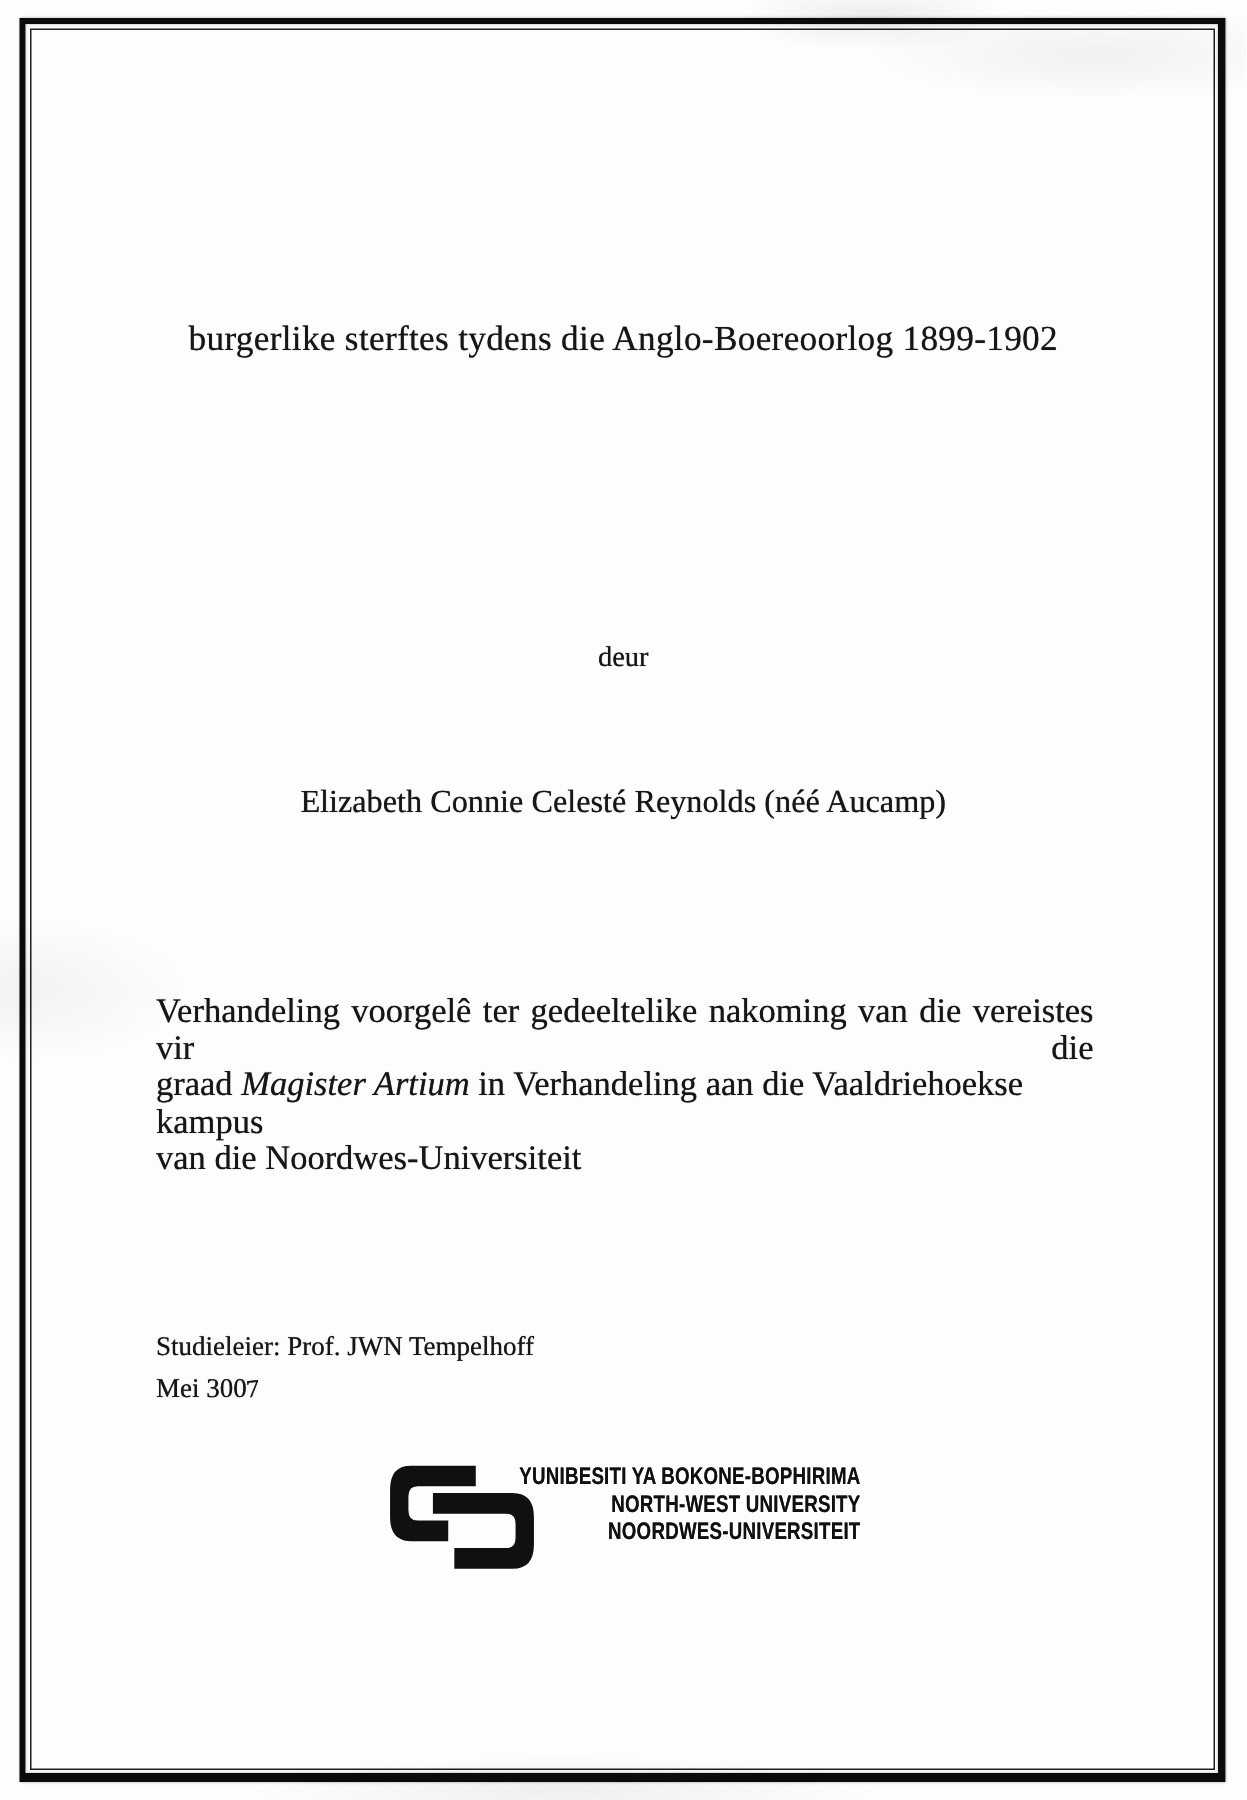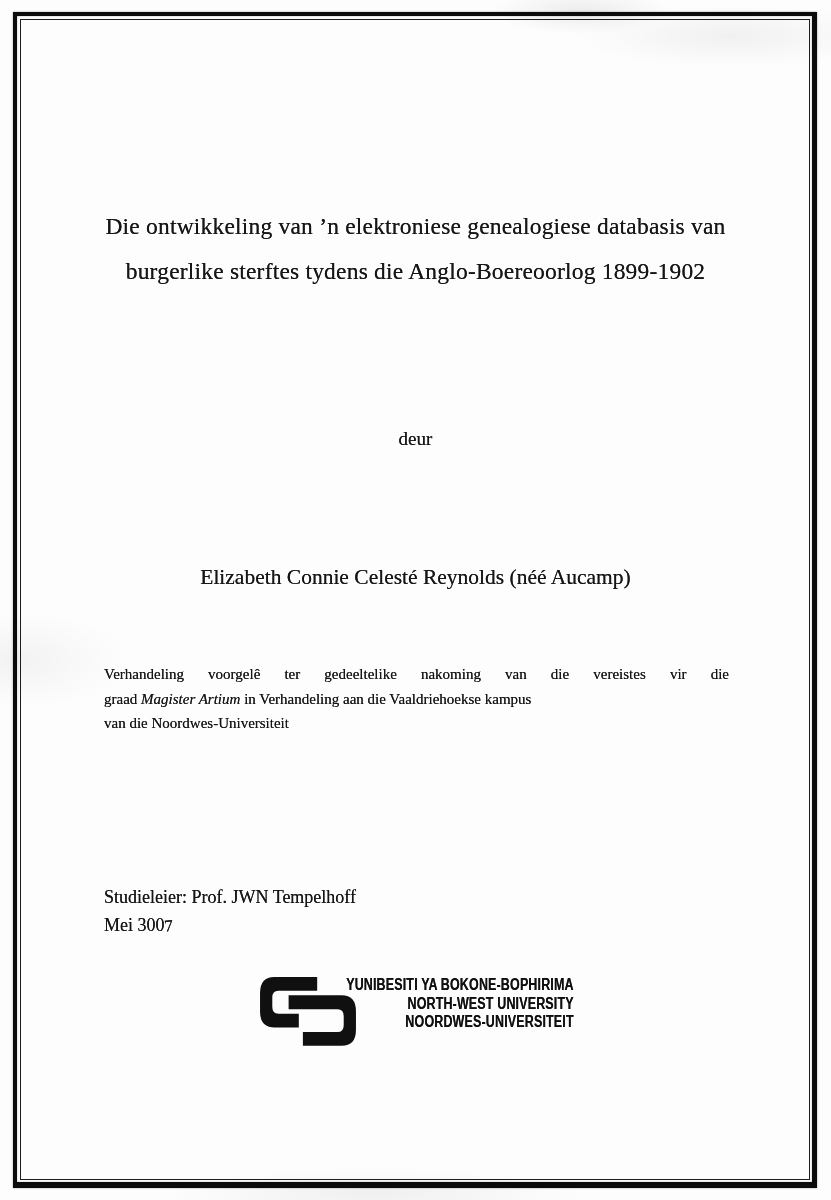--- a/index.html
+++ b/index.html
@@ -48,26 +48,25 @@
     top: 428px; left: 0; right: 0;
     text-align: center;
     font-size: 19px;
   }
   .author {
     position: absolute;
     top: 519px; left: 0; right: 0;
     text-align: center;
     font-size: 21.5px;
     line-height: 30px;
-    margin-top: 43px;
   }
   .statement {
     position: absolute;
     top: 662px; left: 104px; width: 625px;
-    font-size: 15px;
+    font-size: 23px;
     line-height: 24.5px;
   }
   .statement .justified {
     text-align: justify;
     text-align-last: justify;
   }
   .it { font-style: italic; }
   .supervisor-block {
     position: absolute;
     top: 884px; left: 104px;
@@ -108,21 +107,20 @@
 </style>
 </head>
 <body>
 
 <div class="page">
 
   <div class="frame-outer"></div>
   <div class="frame-inner"></div>
 
   <div class="title-block ink">
-    <div>Die ontwikkeling van ’n elektroniese genealogiese databasis van</div>
     <div>burgerlike sterftes tydens die Anglo-Boereoorlog 1899-1902</div>
   </div>
 
   <div class="byline ink">deur</div>
 
   <div class="author ink">Elizabeth Connie Celesté Reynolds (néé Aucamp)</div>
 
   <div class="statement ink">
     <div class="justified">Verhandeling voorgelê ter gedeeltelike nakoming van die vereistes vir die</div>
     <div><span>graad </span><span class="it">Magister Artium</span><span> in Verhandeling aan die Vaaldriehoekse kampus</span></div>

